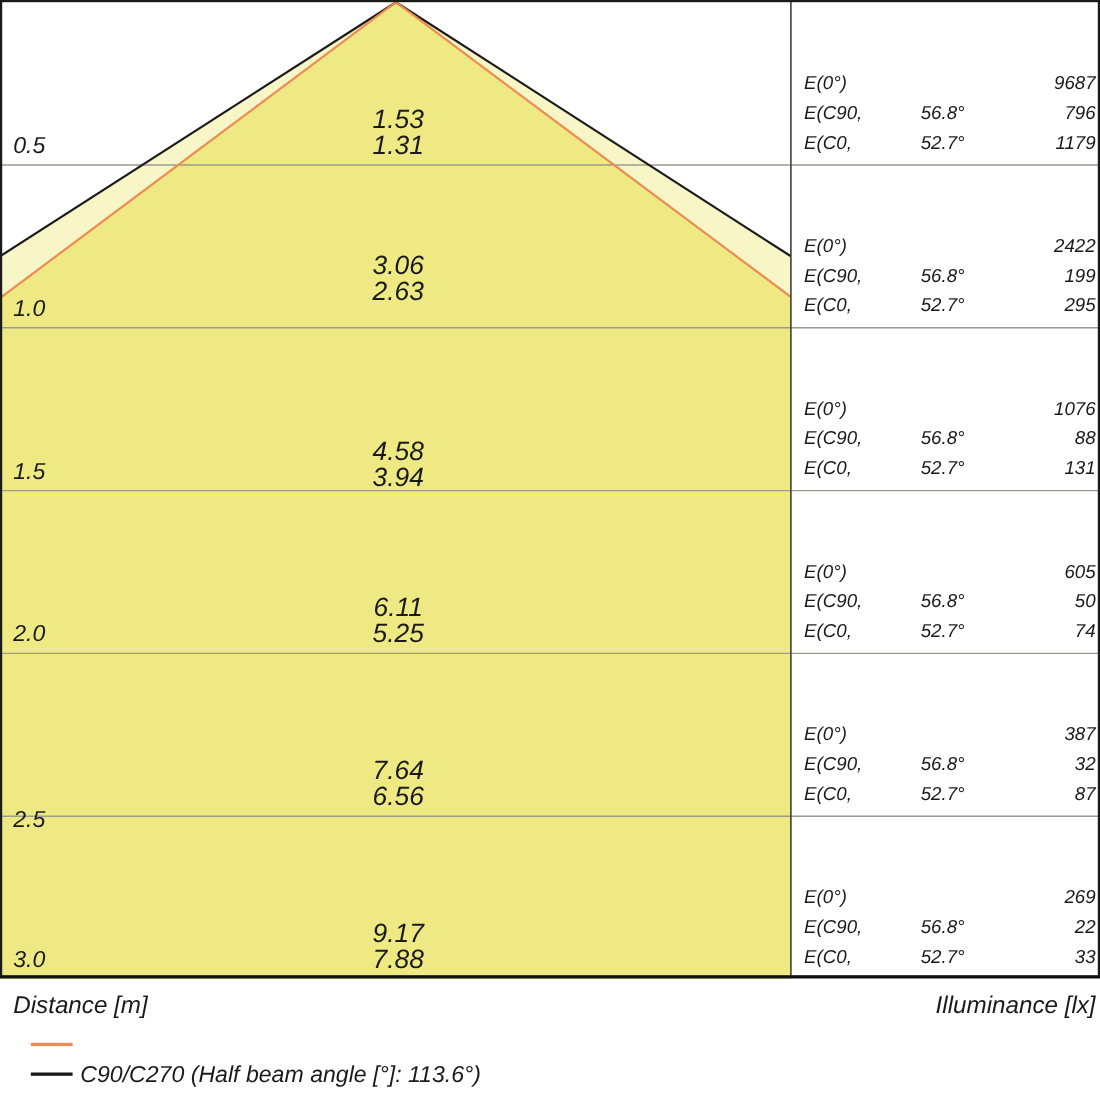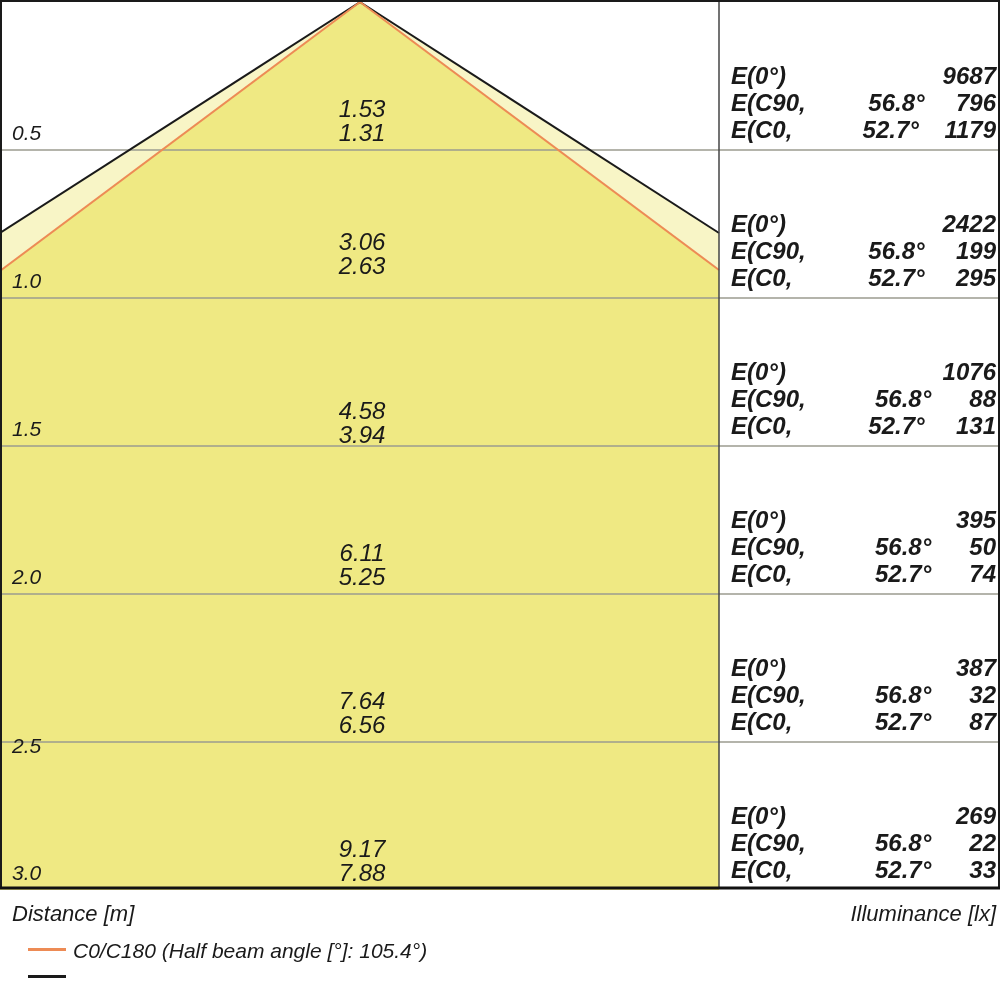--- a/index.html
+++ b/index.html
@@ -3,24 +3,24 @@
 <meta charset="utf-8">
 <style>
   html,body{margin:0;padding:0;background:#fff;}
   .stage{
     position:relative;width:1000px;height:1000px;background:#fff;overflow:hidden;
     font-family:"Liberation Sans",sans-serif;font-style:italic;color:#1a1a1a;
   }
   .stage svg{position:absolute;left:0;top:0;}
   .dist-label{position:absolute;left:12px;font-size:21px;white-space:nowrap;}
   .cone-pair{position:absolute;left:302px;width:120px;text-align:center;font-size:24px;line-height:24px;}
-  .right-cell{position:absolute;left:731px;right:4px;font-size:24px;line-height:27px;font-weight:bold;}
+  .right-cell{position:absolute;left:731px;right:4px;font-size:17px;line-height:27px;}
   .tline{display:flex;}
   .lbl{width:106px;white-space:nowrap;}
-  .ang{flex:1;white-space:nowrap;text-align:center;}
+  .ang{flex:1;white-space:nowrap;}
   .val{text-align:right;white-space:nowrap;}
   .footer-label{position:absolute;top:901px;font-size:22px;white-space:nowrap;}
   #lbl-distance{left:12px;}
   #lbl-cone{left:240px;width:250px;text-align:center;}
   #lbl-illum{right:4px;}
   .legend-swatch{position:absolute;left:28px;width:38px;height:3px;}
   .legend-text{position:absolute;left:73px;font-size:21px;white-space:nowrap;}
 </style>
 </head>
 <body>
@@ -122,21 +122,21 @@
 
   <div class="dist-label" style="top: 565px;">2.0</div>
   <div class="cone-pair" style="top: 541px;">
     <div>6.11</div>
     <div>5.25</div>
   </div>
   <div class="right-cell" style="top: 506px;">
     <div class="tline">
       <span class="lbl">E(0°)</span>
       <span class="ang"></span>
-      <span class="val">395</span>
+      <span class="val">605</span>
     </div>
     <div class="tline">
       <span class="lbl">E(C90,</span>
       <span class="ang">56.8°</span>
       <span class="val">50</span>
     </div>
     <div class="tline">
       <span class="lbl">E(C0,</span>
       <span class="ang">52.7°</span>
       <span class="val">74</span>
@@ -187,16 +187,16 @@
       <span class="ang">52.7°</span>
       <span class="val">33</span>
     </div>
   </div>
 </div>
 
   <div class="footer-label" id="lbl-distance">Distance [m]</div>
   <div class="footer-label" id="lbl-illum">Illuminance [lx]</div>
 
   <div class="legend-swatch" style="top: 948px; background: rgb(237, 139, 85);"></div>
-  <div class="legend-text" style="top:939px">C0/C180 (Half beam angle [°]: 105.4°)</div>
   <div class="legend-swatch" style="top: 975px; background: rgb(26, 26, 26);"></div>
+  <div class="legend-text" style="top:966px">C90/C270 (Half beam angle [°]: 113.6°)</div>
 
 </div>
 
 </body></html>

